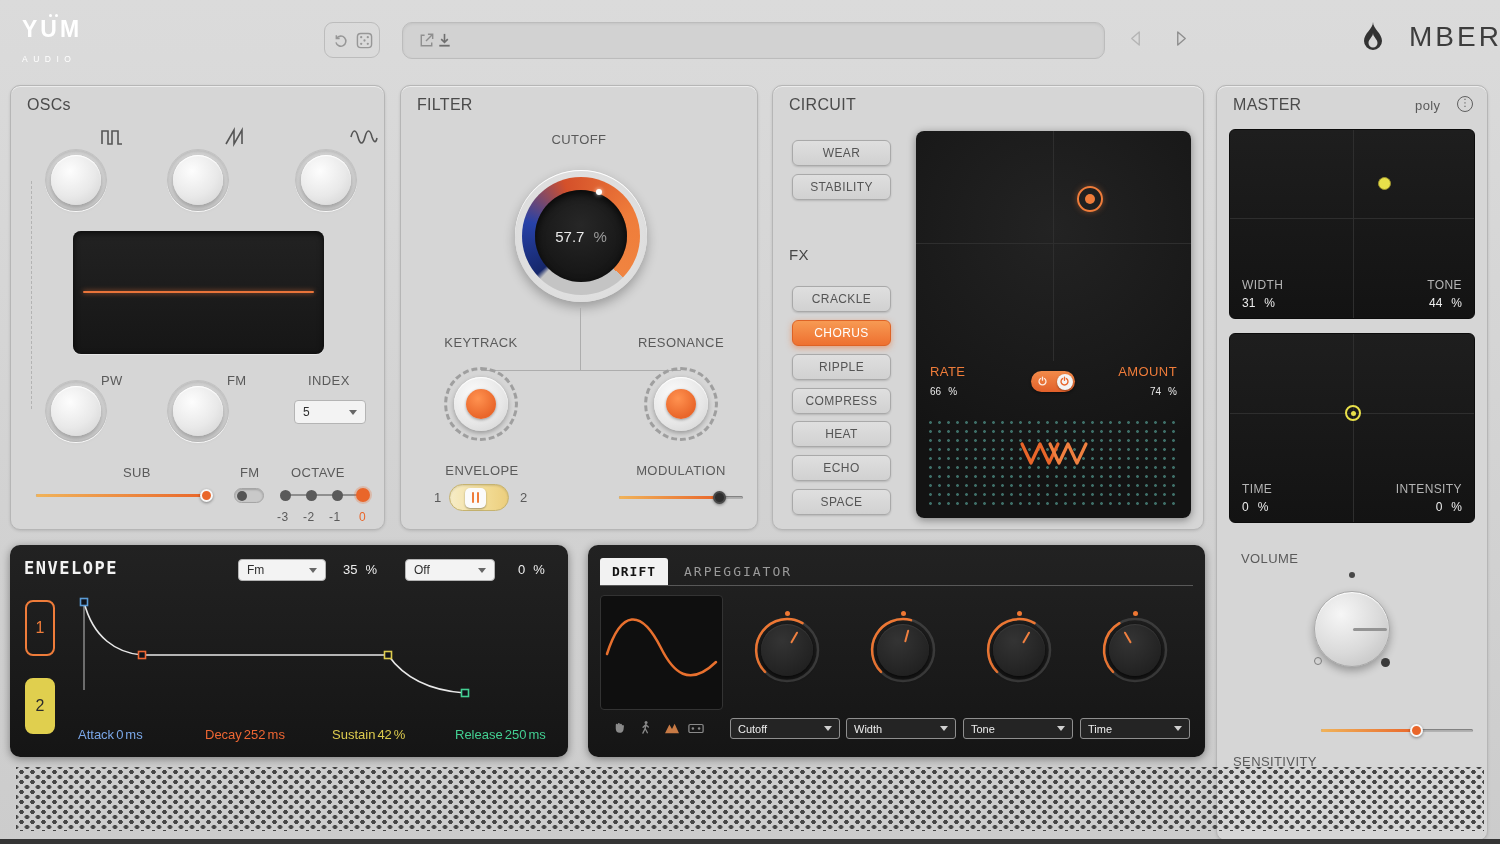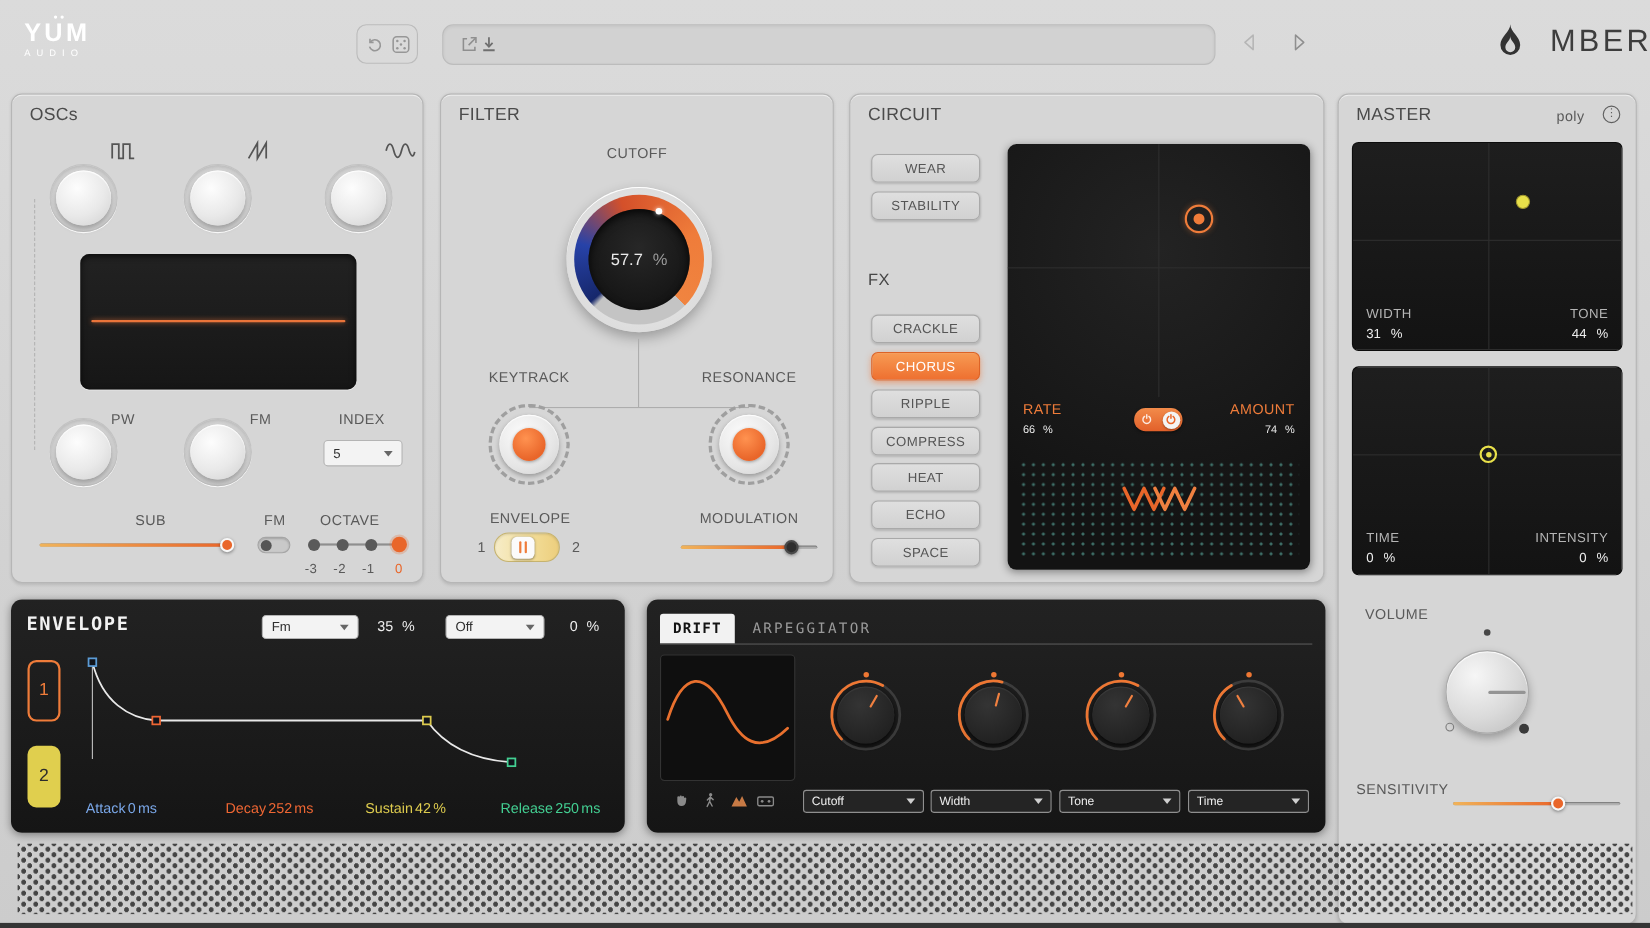--- a/index.html
+++ b/index.html
@@ -14,21 +14,21 @@
   .blackpanel{position:absolute;background:linear-gradient(180deg,#222,#151515);border-radius:10px;
               box-shadow:0 2px 8px rgba(0,0,0,.4);}
   .lbl{position:absolute;font-size:13px;color:#5a5a5a;letter-spacing:.4px;white-space:nowrap;}
   .center{text-align:center;}
 
   
   .yum-logo{position:absolute;left:22px;top:16px;color:#fff;}
   .yum-word{font-size:23px;font-weight:bold;letter-spacing:3px;position:relative;}
   .yum-umlaut{position:absolute;left:27px;top:-2px;display:flex;gap:3px;}
   .yum-umlaut i{width:3px;height:3px;border-radius:50%;background:#fff;display:block;}
-  .audio-word{font-size:8.5px;letter-spacing:5.5px;margin-top:0;}
+  .audio-word{font-size:8.5px;letter-spacing:5.5px;margin-top:11px;}
   .history-group{position:absolute;left:324px;top:22px;width:56px;height:36px;border:1px solid #bcbcbc;
                  border-radius:9px;display:flex;align-items:center;justify-content:center;gap:7px;}
   .preset-bar{position:absolute;left:402px;top:22px;width:703px;height:37px;background:#d2d2d2;
               border:1px solid #bcbcbc;border-radius:10px;display:flex;align-items:center;padding:0 14px;
               box-shadow:inset 0 1px 3px rgba(0,0,0,.07);}
   .preset-name{flex:1;text-align:center;color:#979797;font-size:15px;letter-spacing:.3px;}
   .nav-prev{position:absolute;left:1128px;top:30px;}
   .nav-next{position:absolute;left:1174px;top:30px;}
   .brand{position:absolute;left:1360px;top:21px;display:flex;align-items:center;gap:23px;}
   .brand-text{font-size:28px;color:#3d3d3d;letter-spacing:3px;}
@@ -448,21 +448,21 @@
     </div>
 
     <div class="lbl" style="left:24px;top:465px;">VOLUME</div>
     <div class="abs" style="left:132px;top:486px;width:6px;height:6px;border-radius:50%;background:#474747;"></div>
     <div class="vol-knob">
       <div class="vol-pointer"></div>
     </div>
     <div class="abs" style="left:97px;top:571px;width:8px;height:8px;border-radius:50%;border:1.5px solid #7d7d7d;"></div>
     <div class="abs" style="left:164px;top:572px;width:9px;height:9px;border-radius:50%;background:#3a3a3a;"></div>
 
-    <div class="lbl" style="left:16px;top:624px;">SENSITIVITY</div>
+    <div class="lbl" style="left:16px;top:668px;">SENSITIVITY</div>
     <div class="slider" style="left:104px;top:637px;width:152px;">
       <div class="slider-track"></div>
       <div class="slider-fill" style="width:95px;"></div>
       <div class="slider-handle h-orange" style="left:89px;"></div>
     </div>
   </div>
 
   <div class="blackpanel" style="left:10px;top:545px;width:558px;height:212px;">
     <div class="env-title">ENVELOPE</div>
 

